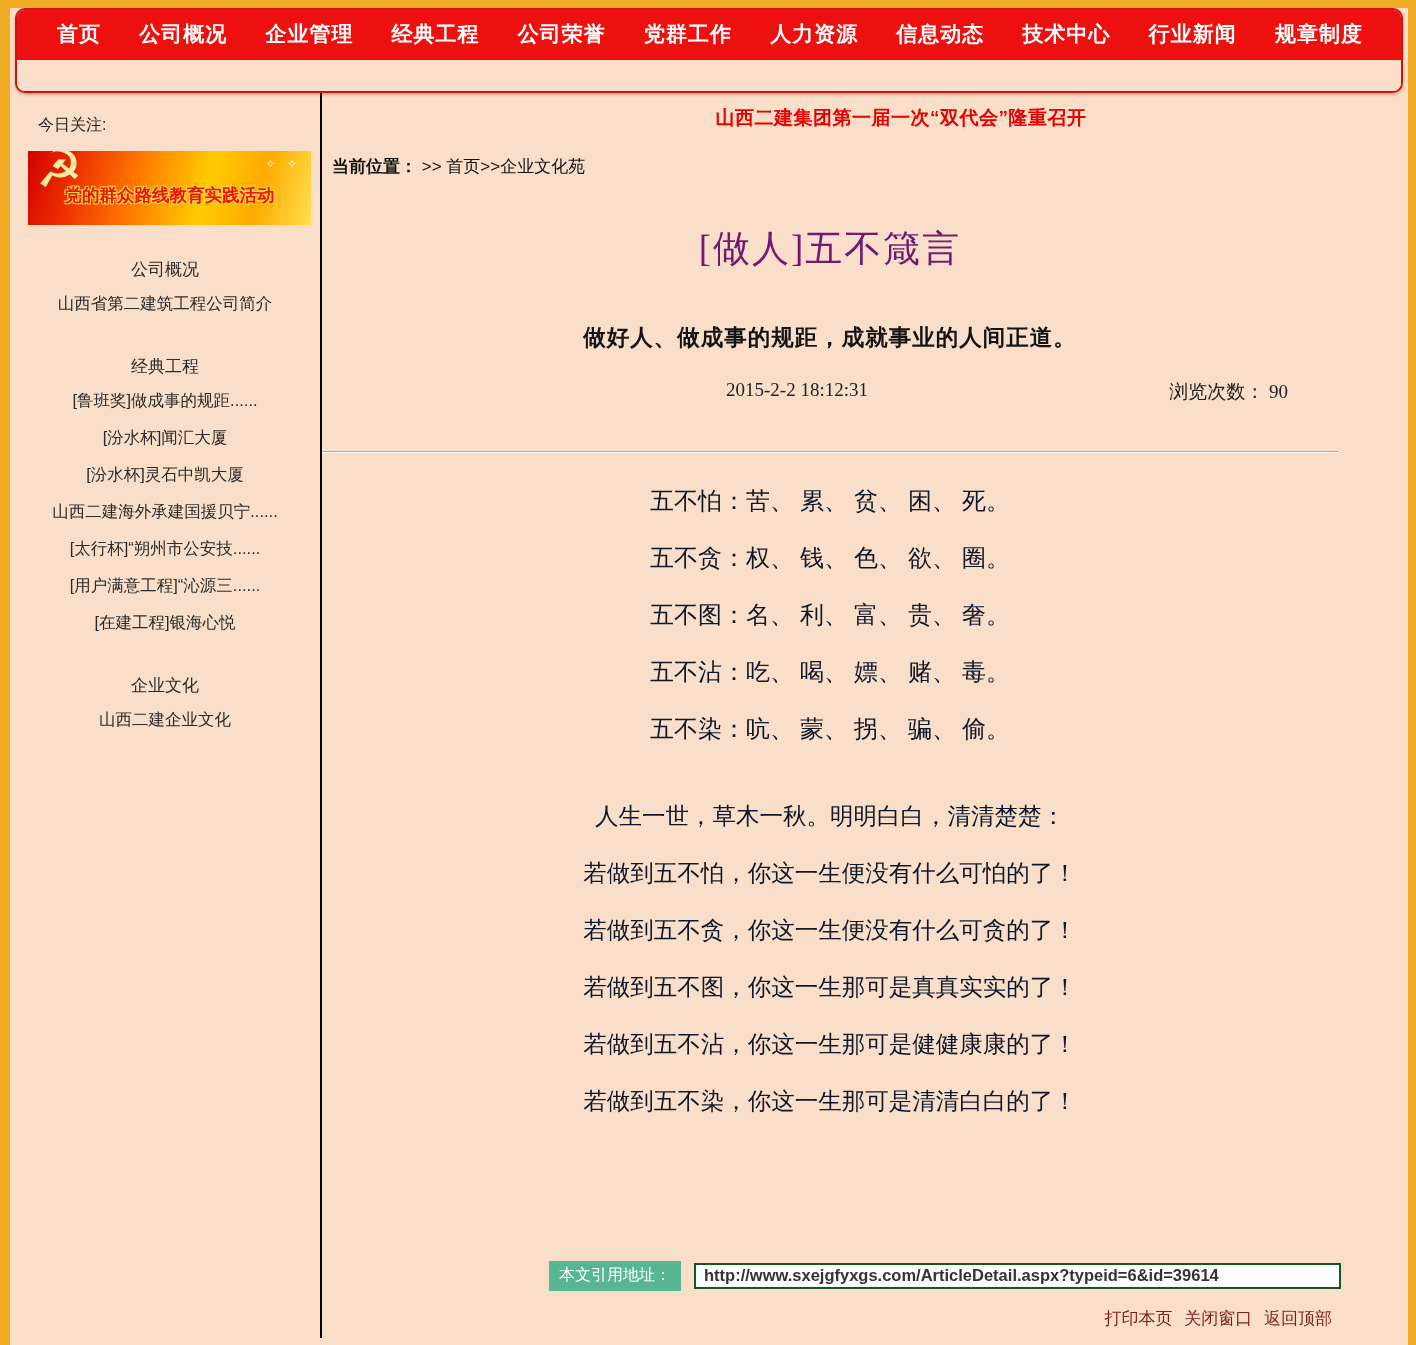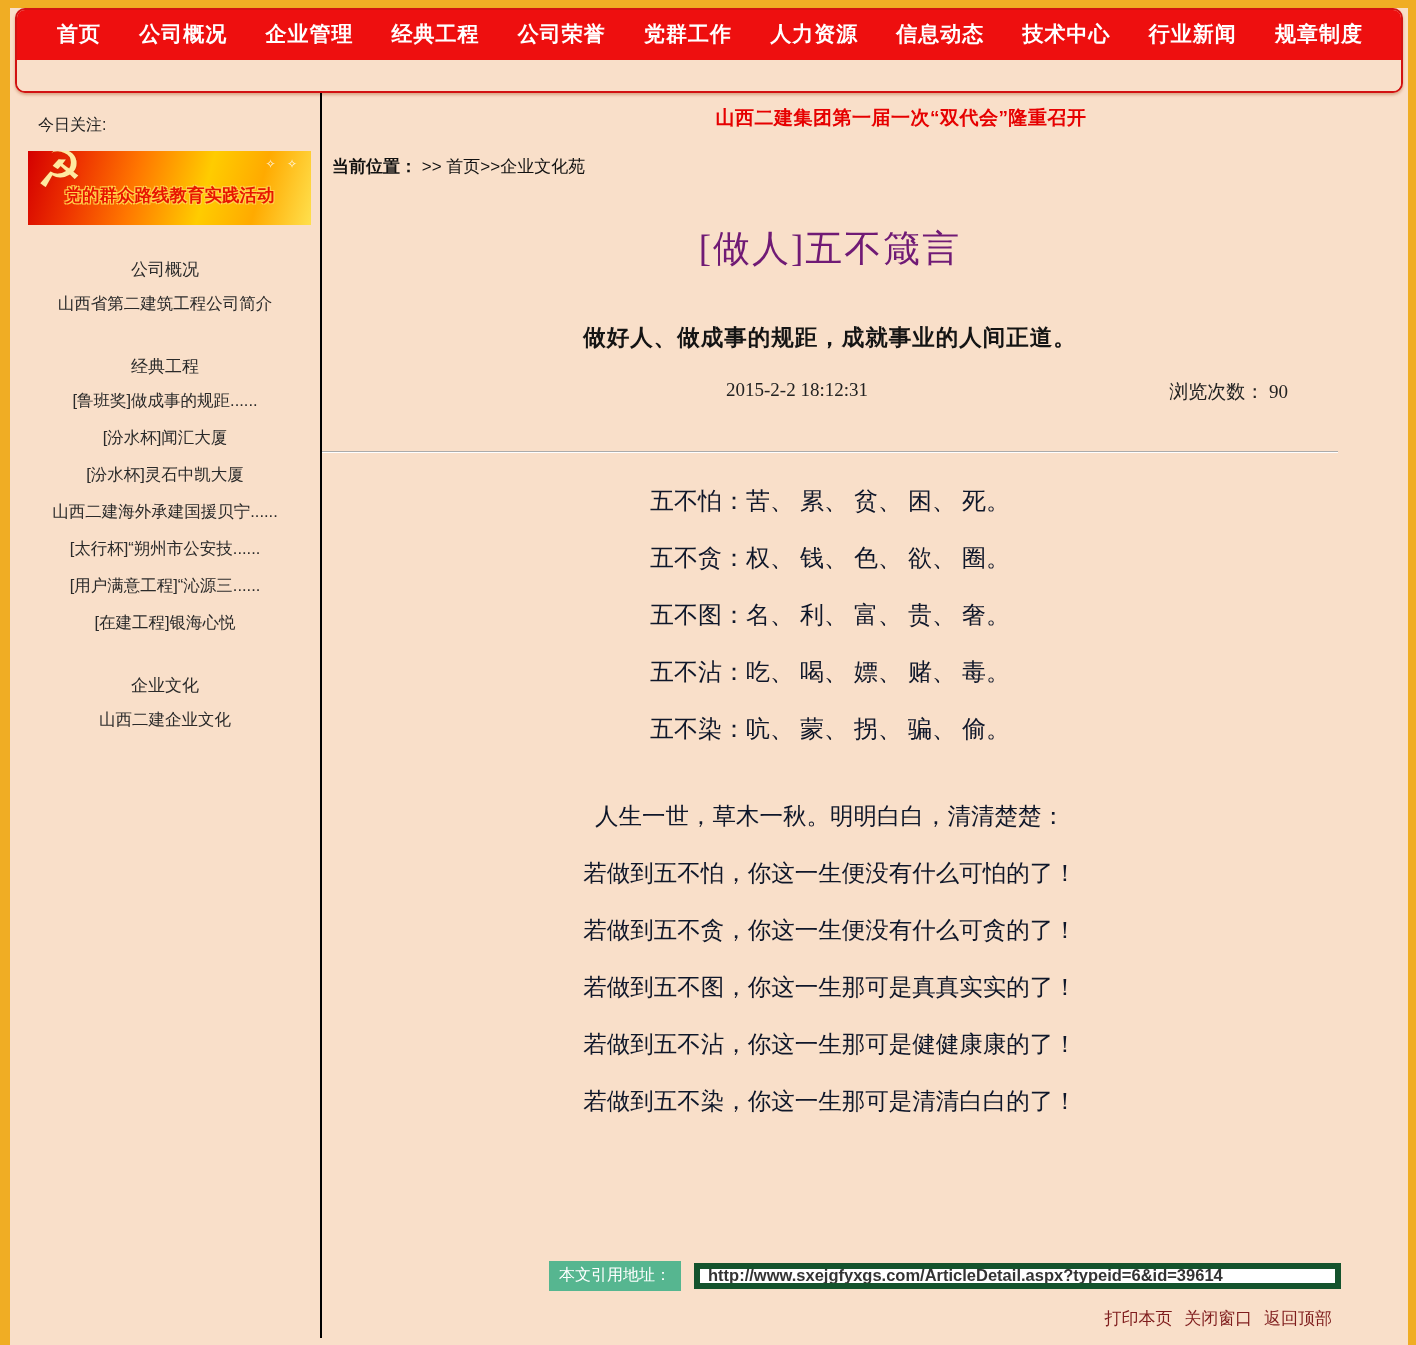--- a/index.html
+++ b/index.html
@@ -102,21 +102,21 @@
   .stanza-2 { margin-top: 30px; font-size: 23.5px; }
   .stanza-2 .line { line-height: 57px; }
   
   .cite-row { margin-top: 132px; margin-left: 227px; display: flex; align-items: center; height: 27px; }
   .cite-label {
     background: #56b690; color: #ffffff;
     font-size: 16px; padding: 4px 10px 5px 10px; white-space: nowrap;
   }
   .cite-input {
     margin-left: 13px; width: 647px; height: 26px;
-    border: 6px solid #14532d; background: #ffffff;
+    border: 2px solid #14532d; background: #ffffff;
     font-family: "Liberation Sans", sans-serif;
     font-weight: bold; font-size: 16.5px; color: #333;
     padding: 0 8px;
   }
   .footer-links { margin: 18px 76px 0 0; text-align: right; font-size: 17px; color: #7f1d1d; }
   .footer-links .flink { margin-left: 7px; cursor: pointer; }
 </style>
 </head>
 <body>
 

